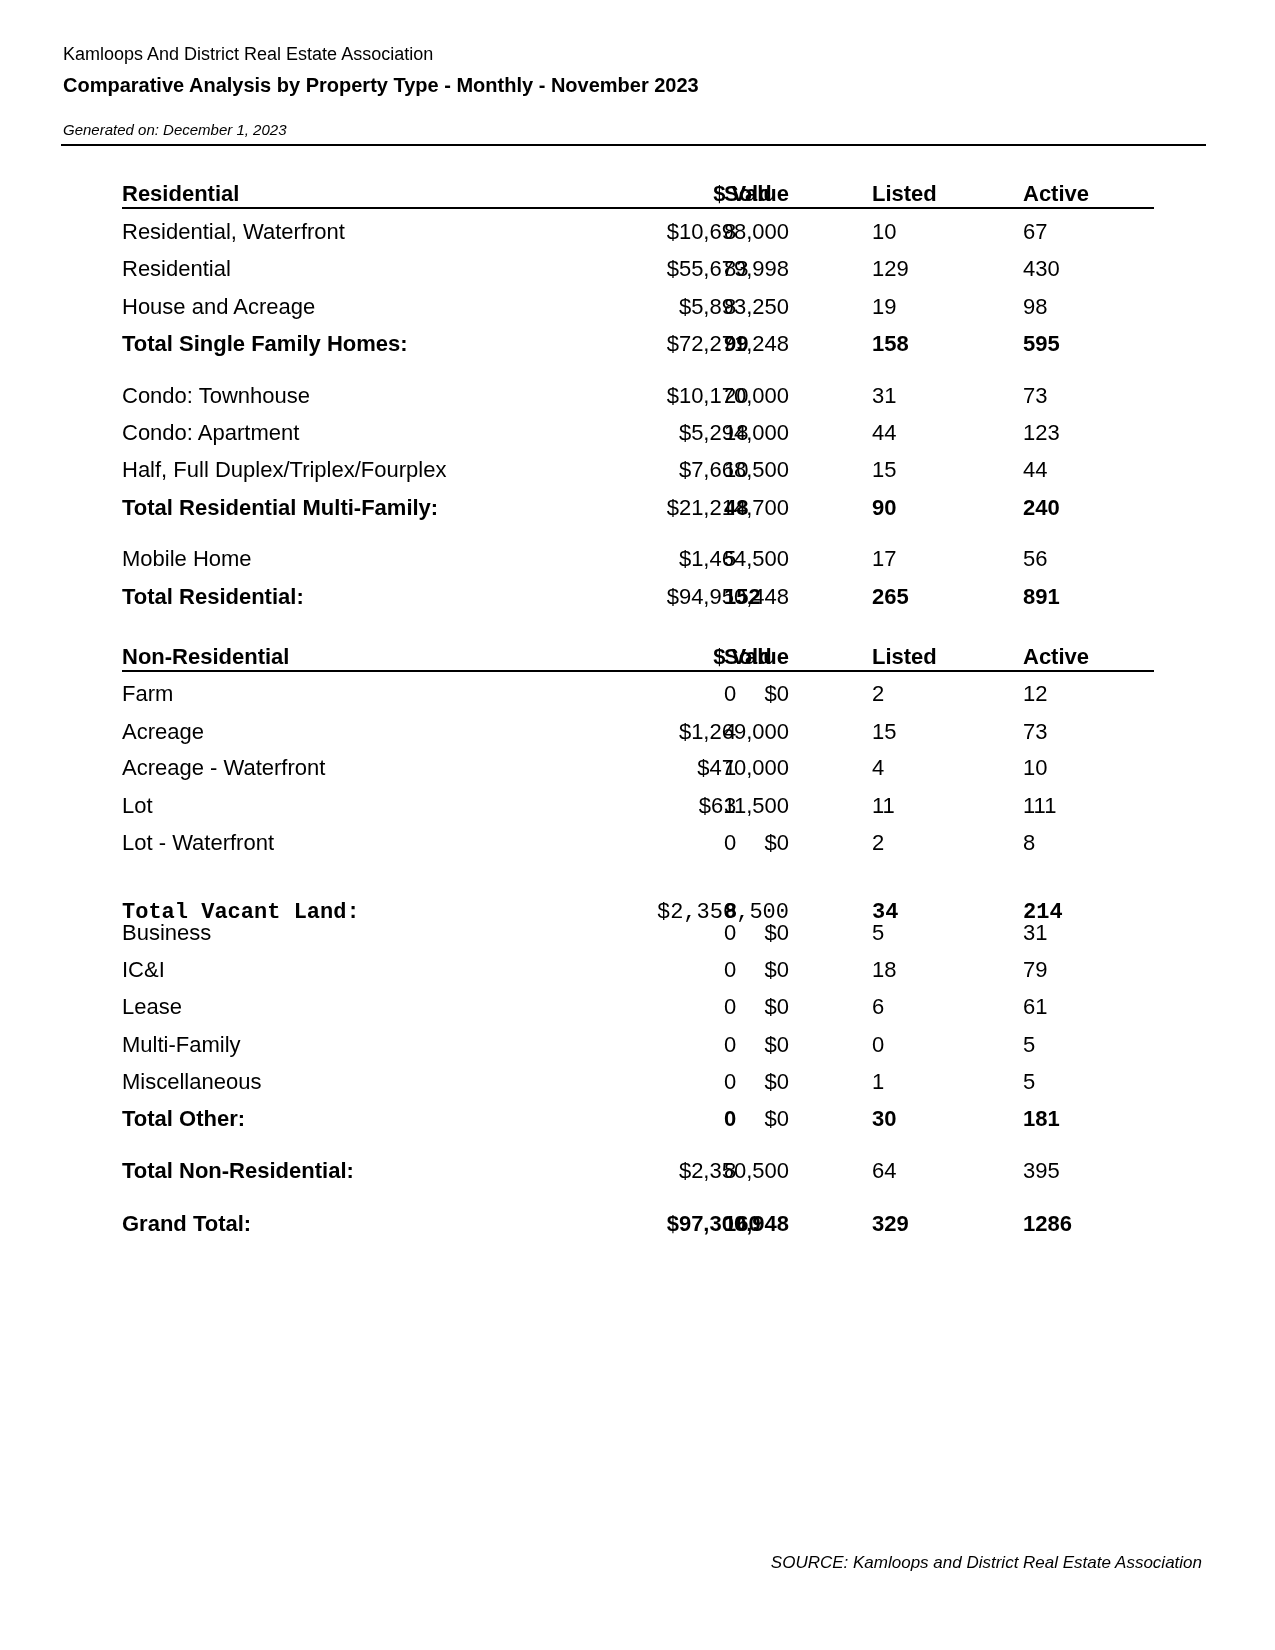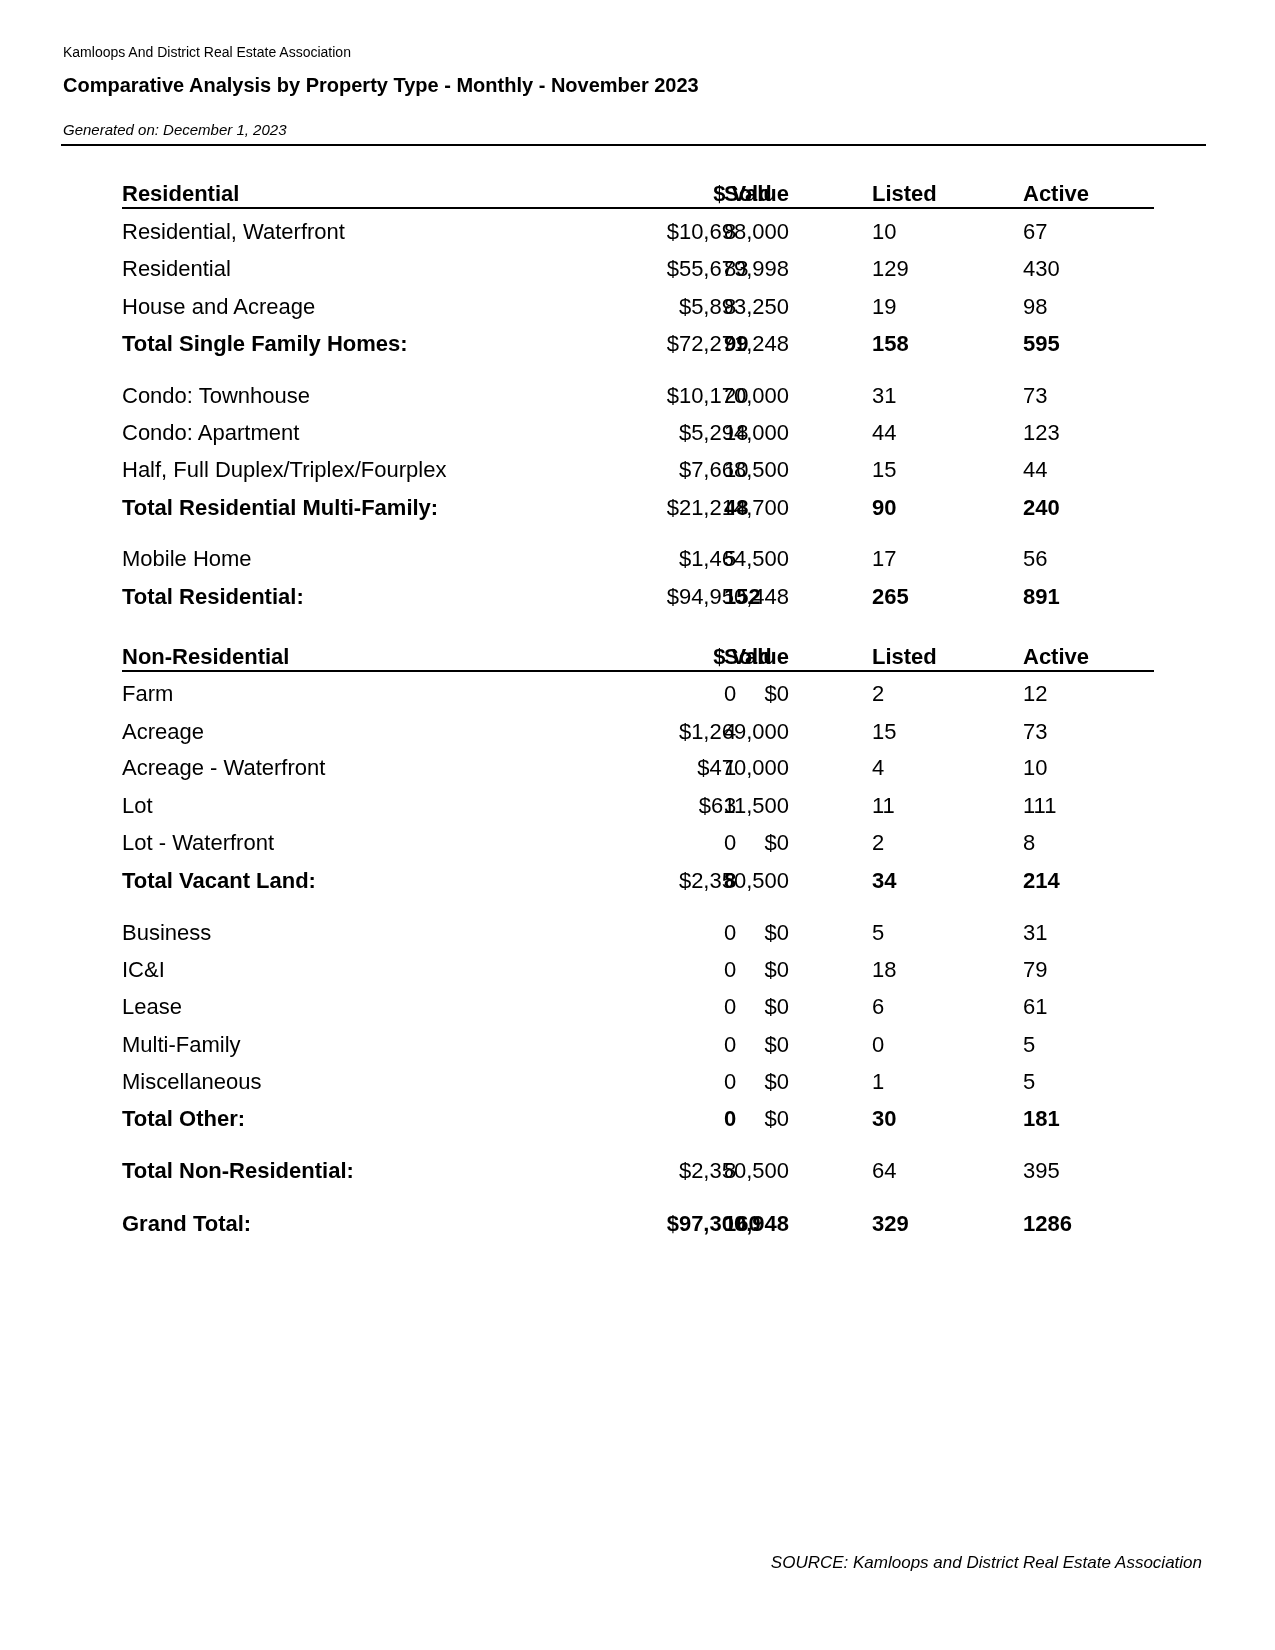--- a/index.html
+++ b/index.html
@@ -1,17 +1,17 @@
 <!DOCTYPE html>
 <html><head>
 <meta charset="utf-8">
 <style>
   html, body { margin:0; padding:0; background:#fff; }
   body { width:1275px; height:1650px; position:relative; font-family:"Liberation Sans", sans-serif; color:#000; overflow:hidden; }
-  .org { position:absolute; left:63px; top:44px; font-size:14px; }
+  .org { position:absolute; left:63px; top:44px; font-size:18px; }
   .title { position:absolute; left:63px; top:74px; font-size:20px; font-weight:bold; }
   .generated { position:absolute; left:63px; top:121px; font-size:15px; font-style:italic; }
   .top-rule { position:absolute; left:61px; top:144px; width:1145px; height:2px; background:#000; }
   .table { position:absolute; left:122px; width:1030px; }
   .row { position:absolute; left:0; width:1030px; height:24px; font-size:22px; }
   .row .c { position:absolute; top:0; white-space:nowrap; }
   .c.label { left:0; }
   .c.value { right:363px; text-align:right; }
   .c.sold { left:602px; }
   .c.listed { left:750px; }
@@ -152,21 +152,21 @@
     <span class="c listed">11</span>
     <span class="c active">111</span>
   </div>
   <div class="row" style="top:830px;">
     <span class="c label">Lot - Waterfront</span>
     <span class="c value">$0</span>
     <span class="c sold">0</span>
     <span class="c listed">2</span>
     <span class="c active">8</span>
   </div>
-  <div class="row bold" style="top:868px;">
+  <div class="row bold" style="top:900px;font-family:Liberation Mono, monospace;">
     <span class="c label">Total Vacant Land:</span>
     <span class="c value" style="font-weight:normal">$2,350,500</span>
     <span class="c sold">8</span>
     <span class="c listed">34</span>
     <span class="c active">214</span>
   </div>
 
   <div class="row" style="top:920px;">
     <span class="c label">Business</span>
     <span class="c value">$0</span>

